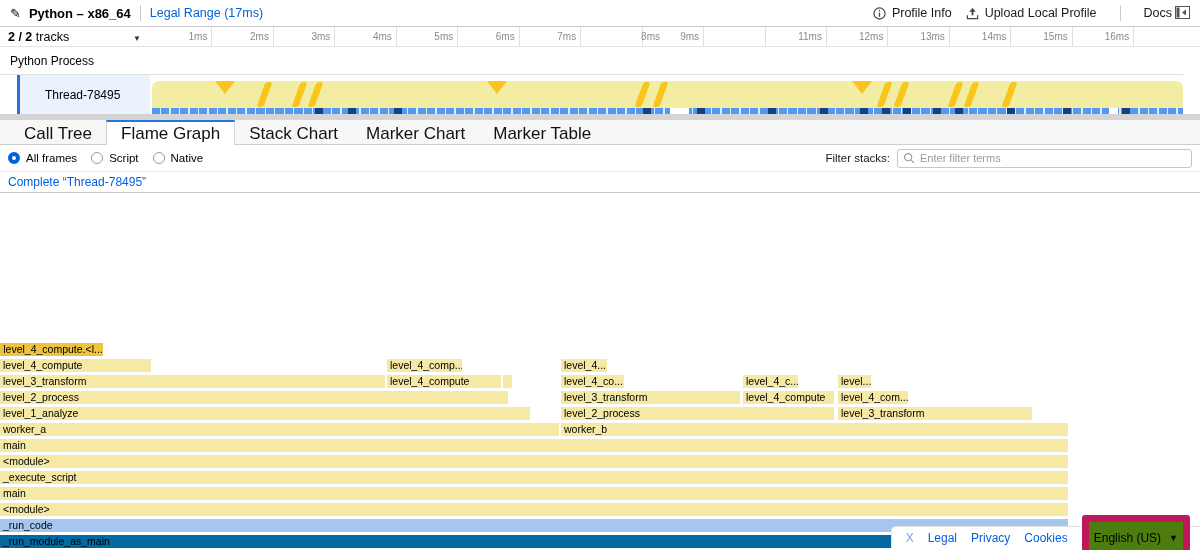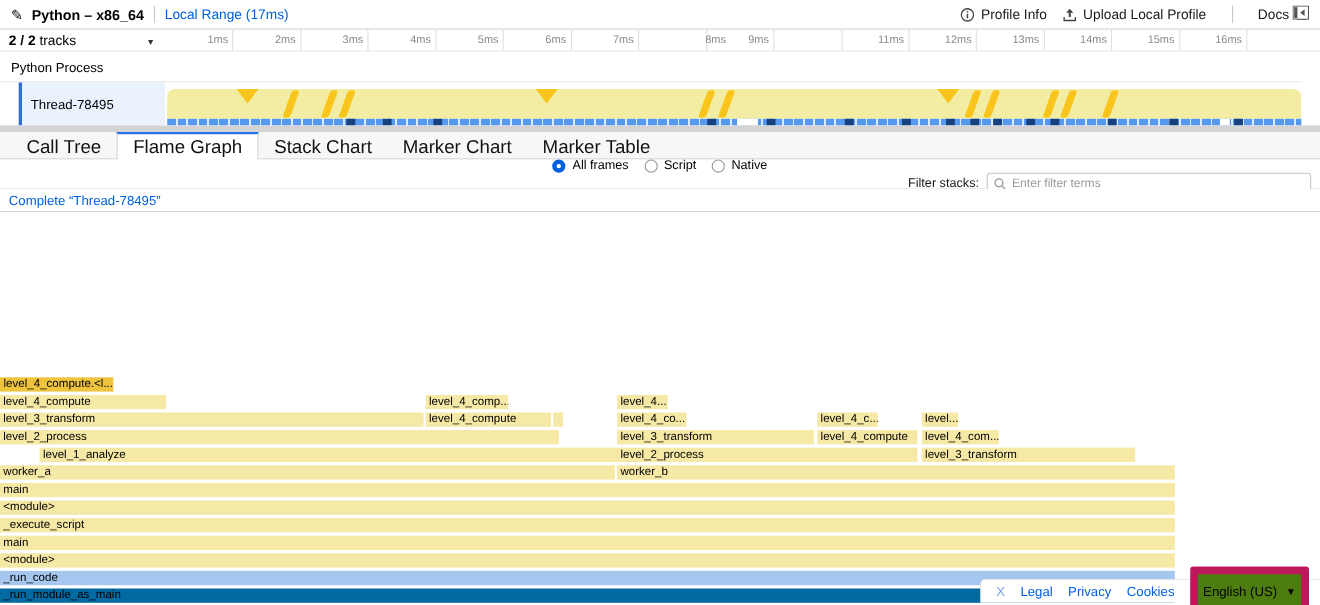--- a/index.html
+++ b/index.html
@@ -29,21 +29,21 @@
                 font-size:10px; color:#8a8a8a; }
   .tick-line { position:absolute; top:0; width:1px; height:19px; background:#e0e0e0; }
 
   .proc-row { position:absolute; top:47px; left:0; width:1183px; height:28px;
               background:#fff; border-bottom:1px solid #e0e0e0; display:flex; align-items:center; cursor:pointer; }
   .proc-row span { font-size:12px; padding-left:10px; }
 
   .thread-row { position:absolute; top:75px; left:0; width:1200px; height:39px; background:#fff; cursor:pointer; }
   .thread-accent { position:absolute; left:17px; top:0; width:3px; height:39px; background:#2e6fd0; }
   .thread-label { position:absolute; left:20px; top:0; width:130px; height:39px;
-                  background:#e9f2fd; font-size:12px; display:flex; align-items:center; padding-left:8px; }
+                  background:#e9f2fd; font-size:12px; display:flex; align-items:center; padding-left:25px; }
   .track-canvas { position:absolute; left:150px; top:0; width:1033px; height:39px; }
   .cpu-band { position:absolute; left:2px; top:6px; width:1031px; height:27px;
               background:#f2eda2; border-radius:7px 7px 0 0; overflow:hidden; }
   .gc-tri { position:absolute; top:0; width:0; height:0;
             border-left:10px solid transparent; border-right:10px solid transparent;
             border-top:13px solid #f9c51d; }
   .gc-stripe { position:absolute; top:1px; width:7px; height:25px; background:#f9c51d;
                transform:skewX(-20deg); border-radius:3px; }
   .sample-strip { position:absolute; left:2px; top:33px; width:1031px; height:6px;
                   background:repeating-linear-gradient(90deg,#5598ef 0 8px,#dcebfc 8px 9.5px); }
@@ -56,21 +56,21 @@
   .tabbar { position:absolute; top:120px; left:0; width:1200px; height:25px;
             background:#f7f7f7; border-bottom:1px solid #cfcfcf; display:flex; padding-left:10px; }
   .tab { height:25px; line-height:23px; padding:0 14px; font-size:17px; cursor:pointer;
          border-top:2px solid transparent; color:#111; }
   .tab.sel { background:#fff; border-top:2px solid #2474e8; border-left:1px solid #d4d4d4;
              border-right:1px solid #d4d4d4; height:26px; }
   .sidebar-btn { position:absolute; right:10px; top:5px; width:15px; height:13px; cursor:pointer; }
 
   
   .filterrow { position:absolute; top:145px; left:0; width:1200px; height:27px;
-               background:#fff; border-bottom:1px solid #ececec; display:flex; align-items:center;flex-direction:column; }
+               background:#fff; border-bottom:1px solid #ececec; display:flex; align-items:center; }
   .radiogroup { display:flex; align-items:center; padding-left:8px; gap:6px; }
   .radio { width:12px; height:12px; border-radius:50%; cursor:pointer; }
   .radio.on { border:4px solid #0060df; background:#fff; }
   .radio.off { border:1px solid #9a9a9a; background:#fff; }
   .radio-label { font-size:11.5px; margin-right:8px; cursor:pointer; }
   .filter-right { margin-left:auto; display:flex; align-items:center; padding-right:8px; gap:7px; }
   .filter-label { font-size:11.5px; color:#1a1a1a; }
   .filter-input { width:295px; height:19px; border:1px solid #c6c6c6; border-radius:3px;
                   display:flex; align-items:center; padding:0 5px; gap:5px; background:#fff; }
   .filter-input input { border:none; outline:none; flex:1; font-size:11px;
@@ -99,21 +99,21 @@
 </head>
 <body>
 
 <div id="app">
 
   <div class="hdr">
     <div class="hdr-left">
       <span class="pencil">✎</span>
       <span class="ptitle">Python – x86_64</span>
       <span class="vsep"></span>
-      <a class="bluelink">Local Range (17ms)</a>
+      <a class="bluelink">Legal Range (17ms)</a>
     </div>
     <div class="hdr-right">
       <span class="hdr-btn">
         <svg class="icon-svg" width="13" height="13" viewBox="0 0 14 14">
             <circle cx="7" cy="7" r="6" fill="none" stroke="#444" stroke-width="1.3"></circle>
             <rect x="6.3" y="6" width="1.4" height="4.5" fill="#444"></rect>
             <rect x="6.3" y="3.2" width="1.4" height="1.4" fill="#444"></rect>
           </svg>
         <span>Profile Info</span>
       </span>
@@ -275,21 +275,21 @@
       <div class="fbox" style="left: 0px; top: 182px; width: 385px; background: rgb(246, 232, 165);">level_3_transform</div>
       <div class="fbox" style="left: 387px; top: 182px; width: 114px; background: rgb(246, 232, 165);">level_4_compute</div>
       <div class="fbox" style="left: 503px; top: 182px; width: 9px; background: rgb(246, 232, 165);"></div>
       <div class="fbox" style="left: 561px; top: 182px; width: 63px; background: rgb(246, 232, 165);">level_4_co...</div>
       <div class="fbox" style="left: 743px; top: 182px; width: 55px; background: rgb(246, 232, 165);">level_4_c...</div>
       <div class="fbox" style="left: 838px; top: 182px; width: 33px; background: rgb(246, 232, 165);">level...</div>
       <div class="fbox" style="left: 0px; top: 198px; width: 508px; background: rgb(246, 232, 165);">level_2_process</div>
       <div class="fbox" style="left: 561px; top: 198px; width: 179px; background: rgb(246, 232, 165);">level_3_transform</div>
       <div class="fbox" style="left: 743px; top: 198px; width: 91px; background: rgb(246, 232, 165);">level_4_compute</div>
       <div class="fbox" style="left: 838px; top: 198px; width: 70px; background: rgb(246, 232, 165);">level_4_com...</div>
-      <div class="fbox" style="left: 0px; top: 214px; width: 530px; background: rgb(246, 232, 165); margin-left: 36px;">level_1_analyze</div>
+      <div class="fbox" style="left: 0px; top: 214px; width: 530px; background: rgb(246, 232, 165);">level_1_analyze</div>
       <div class="fbox" style="left: 561px; top: 214px; width: 273px; background: rgb(246, 232, 165);">level_2_process</div>
       <div class="fbox" style="left: 838px; top: 214px; width: 194px; background: rgb(246, 232, 165);">level_3_transform</div>
       <div class="fbox" style="left: 0px; top: 230px; width: 559px; background: rgb(246, 232, 165);">worker_a</div>
       <div class="fbox" style="left: 561px; top: 230px; width: 507px; background: rgb(246, 232, 165);">worker_b</div>
       <div class="fbox" style="left: 0px; top: 246px; width: 1068px; background: rgb(246, 232, 165);">main</div>
       <div class="fbox" style="left: 0px; top: 262px; width: 1068px; background: rgb(246, 232, 165);">&lt;module&gt;</div>
       <div class="fbox" style="left: 0px; top: 278px; width: 1068px; background: rgb(246, 232, 165);">_execute_script</div>
       <div class="fbox" style="left: 0px; top: 294px; width: 1068px; background: rgb(246, 232, 165);">main</div>
       <div class="fbox" style="left: 0px; top: 310px; width: 1068px; background: rgb(246, 232, 165);">&lt;module&gt;</div>
       <div class="fbox" style="left: 0px; top: 326px; width: 1068px; background: rgb(165, 199, 239);">_run_code</div>

